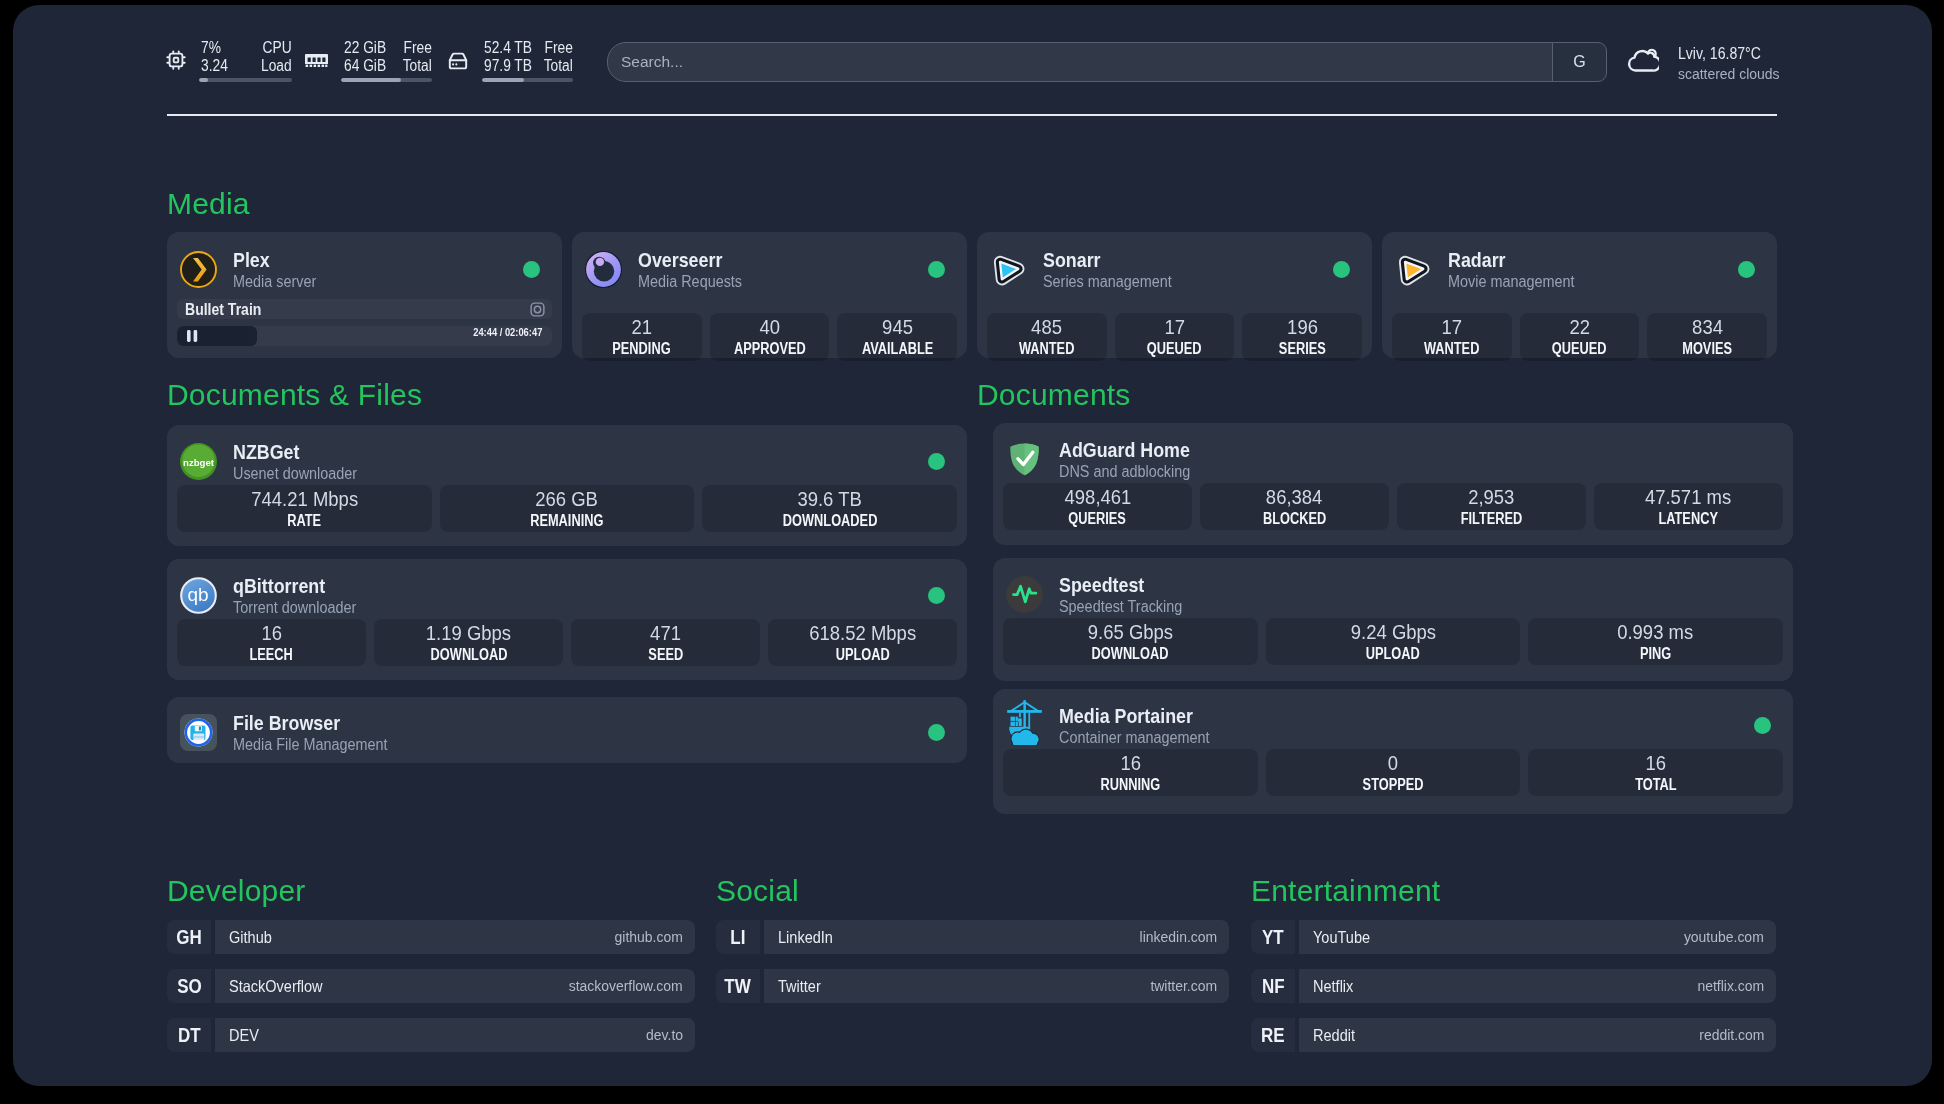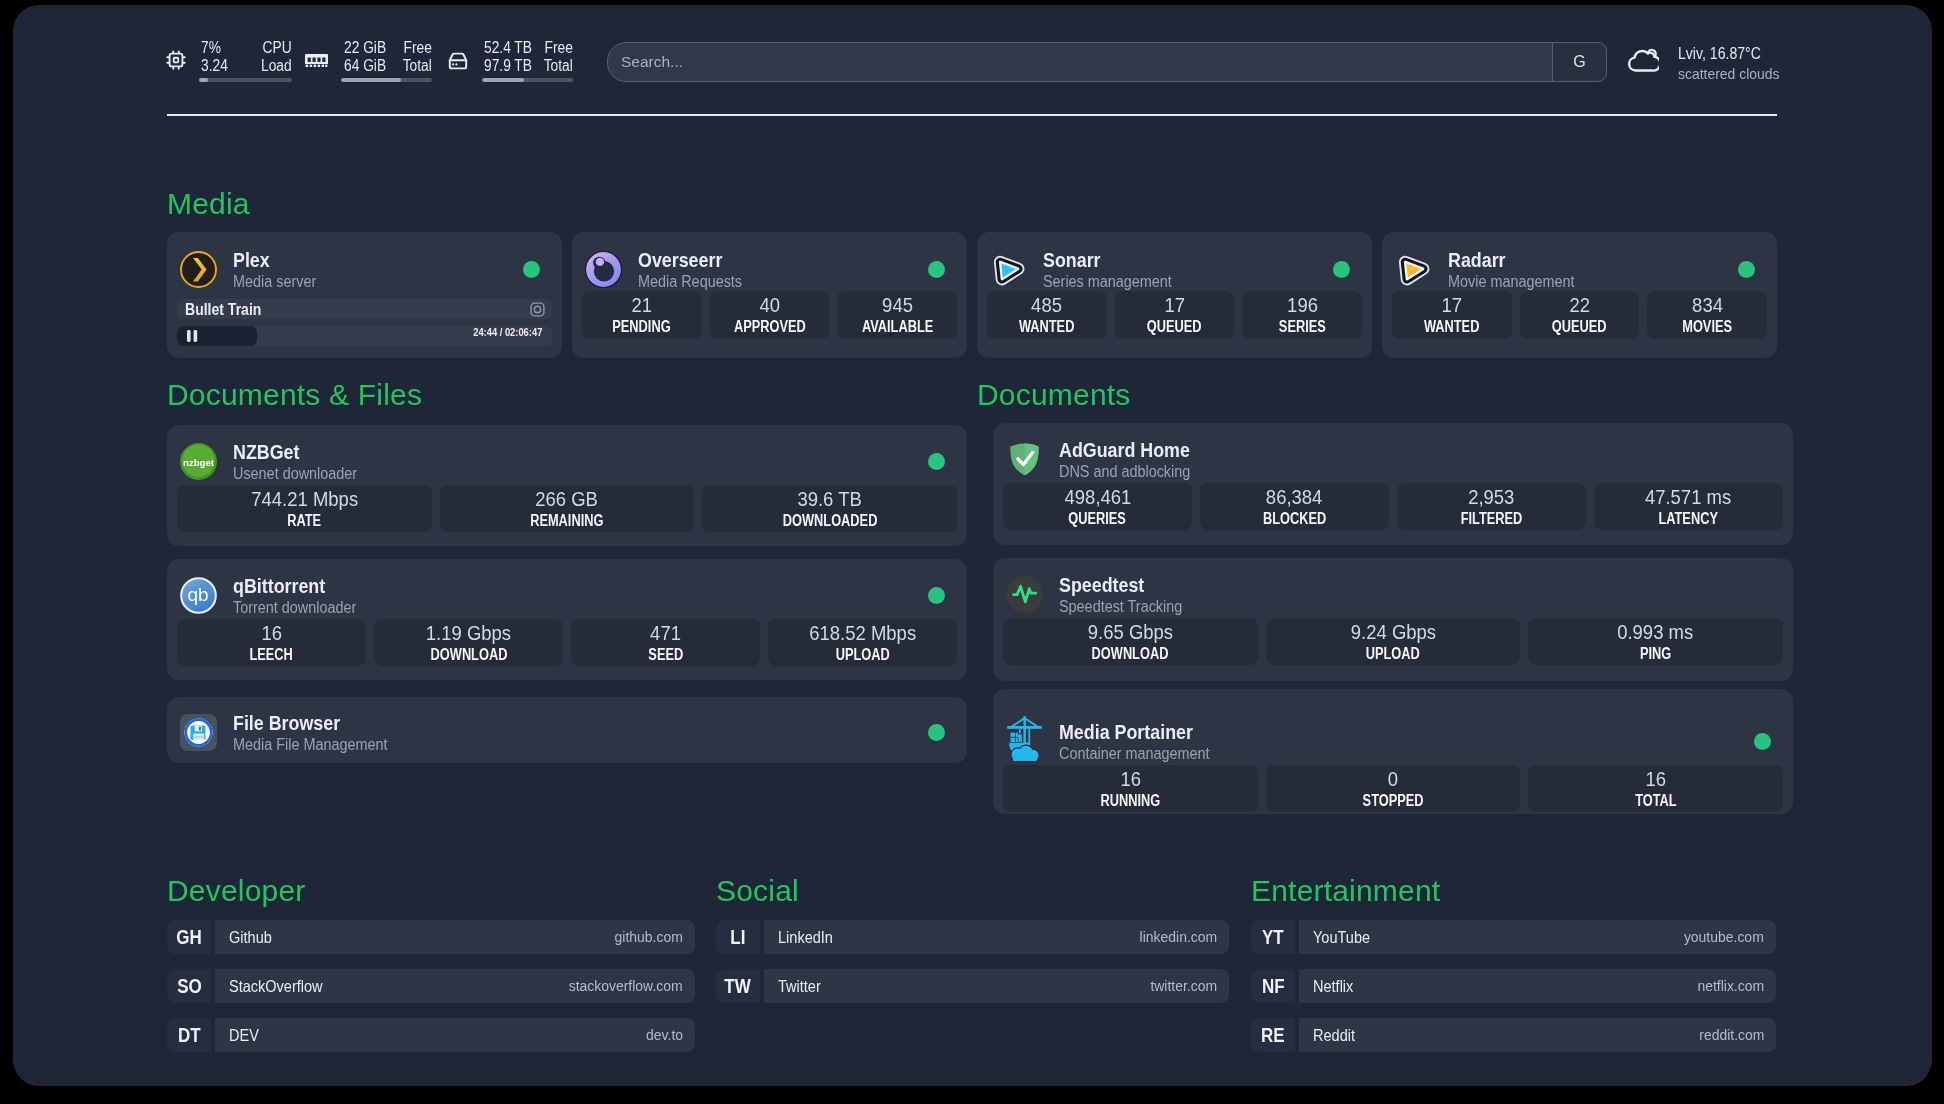--- a/index.html
+++ b/index.html
@@ -42,21 +42,21 @@
   .tiles { display:flex; gap:8px; }
   .tile { flex:1; background:rgba(0,0,0,.16); border-radius:8px; height:47px;
           display:flex; flex-direction:column; align-items:center; justify-content:center; }
   .tile .n { font-size:21px; color:#d3dae4; line-height:24px; transform:scaleX(.88); white-space:nowrap; }
   .tile .l { font-size:16px; font-weight:700; color:#f4f7fa; line-height:19.5px; transform:scaleX(.8); white-space:nowrap; }
 
   
   #row-media { position:absolute; left:167px; top:232px; width:1610px; display:flex; gap:10px; }
   #row-media .card { width:395px; height:126px; }
   #row-media .chead { height:48px; margin-top:1px; }
-  #row-media .tiles { margin-top:0; }
+  #row-media .tiles { margin-top:22px; }
   #row-media .tile { height:48px; }
 
   
   .col { position:absolute; width:800px; }
   #col-left { left:167px; top:425px; }
   #col-right { left:993px; top:423px; }
   .col .card { margin-bottom:13px; }
 
   
   .np { margin-top:8px; background:rgba(255,255,255,.04); border-radius:6px; height:20px;
@@ -450,21 +450,21 @@
             <div class="l">UPLOAD</div>
           </div>
         <div class="tile">
             <div class="n">0.993 ms</div>
             <div class="l">PING</div>
           </div>
       </div>
     </div>
 
     <div class="card" style="height:125px; margin-top:-5px;">
-      <div class="chead" style="height:47px; margin-top:16px;">
+      <div class="chead" style="height:47px; margin-top:0;">
         <svg class="cicon" viewBox="0 0 38 48" style="height:47px; width:37px; margin-top:-7px;">
           <g fill="#22b8ec">
               <rect x="17.9" y="2" width="2.5" height="43"></rect>
               <path d="M19.1 3 L4.2 12.8 L5.5 14.2 L19.1 5.2 L32.7 14.2 L34 12.8 z"></path>
               <rect x="1.2" y="12.2" width="35.6" height="2.9"></rect>
               <rect x="23" y="15.1" width="1.8" height="29.9"></rect>
               <rect x="13.4" y="15.1" width="1.8" height="4.6"></rect>
               <rect x="12.4" y="20.8" width="3.8" height="3.6"></rect>
               <rect x="4.6" y="19" width="4.6" height="4.4"></rect>
               <rect x="9.9" y="19" width="2.3" height="4.4"></rect>

